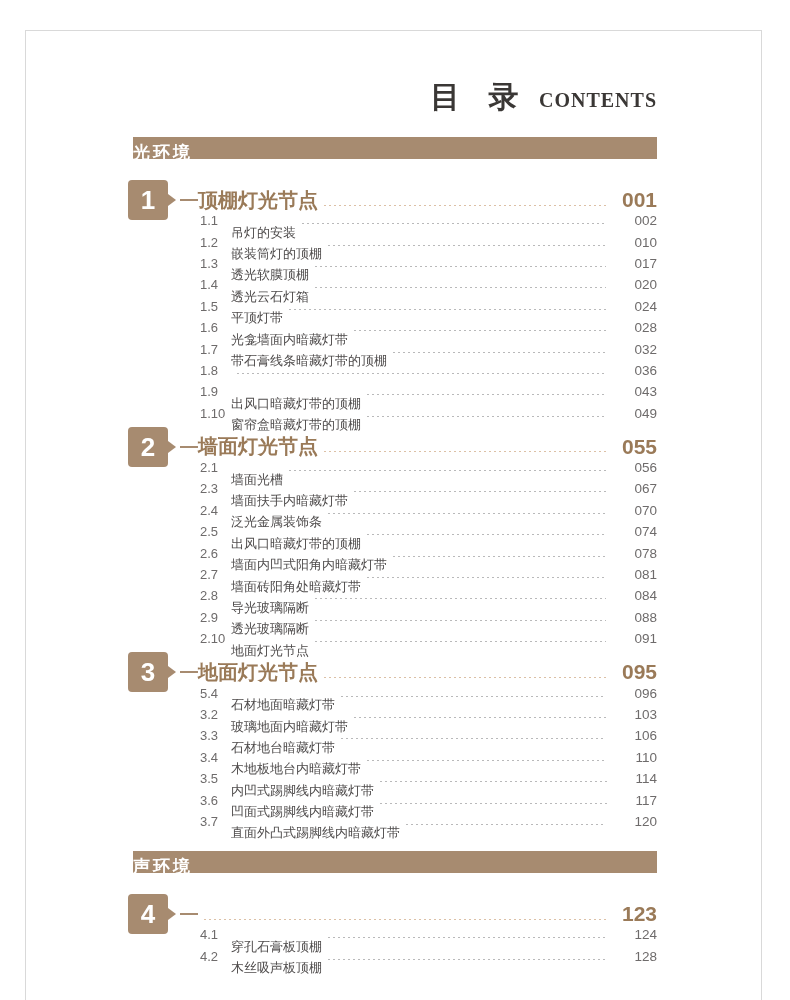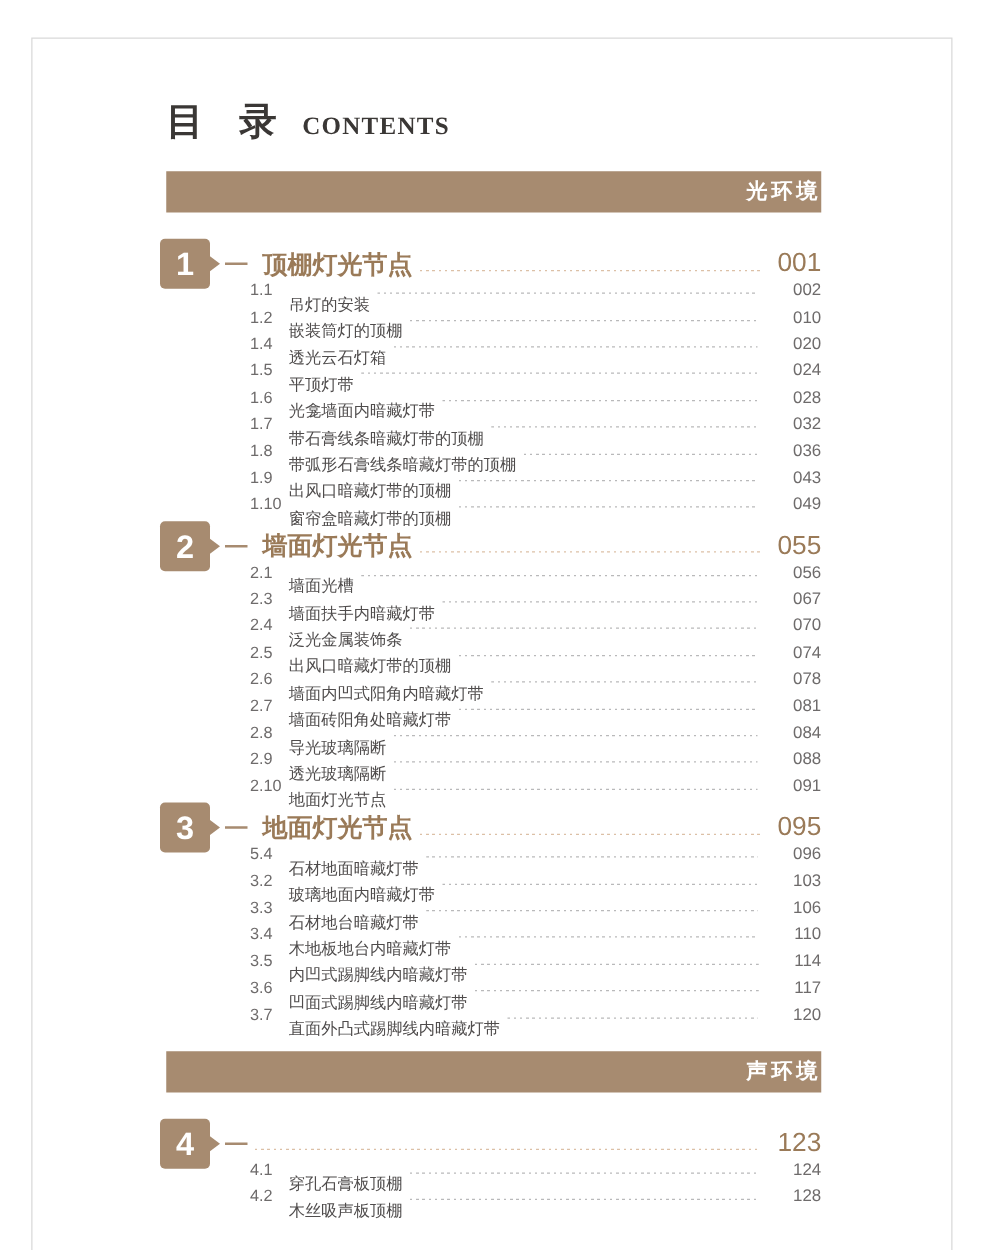--- a/index.html
+++ b/index.html
@@ -8,34 +8,34 @@
     font-family:"Liberation Sans","DejaVu Sans",sans-serif;
     -webkit-font-smoothing:antialiased;
   }
   .page{
     position:absolute;left:25px;top:30px;width:737px;height:1100px;
     background:#ffffff;border:1px solid #d9d9d9;box-sizing:border-box;
   }
   .content{margin:0 80px 0 107px;width:524px;}
 
   
-  .doc-title{margin-top:46px;text-align:left;white-space:nowrap;}
+  .doc-title{margin-top:46px;text-align:right;white-space:nowrap;}
   .doc-title .cn{
     font-size:30px;font-weight:bold;color:#3a3735;letter-spacing:10px;
   }
   .doc-title .en{
     font-family:"Liberation Serif","DejaVu Serif",serif;
     font-size:20px;font-weight:bold;color:#3a3735;letter-spacing:1px;
     margin-left:6px;
   }
 
   
   .band{
-    margin-top:19px;margin-bottom:20px;height:33px;line-height:31px;
-    background:var(--brand,#a78b70);color:#ffffff;text-align:right;
+    margin-top:19px;margin-bottom:20px;height:22px;line-height:31px;
+    background:var(--brand,#a78b70);color:#ffffff;text-align:left;
     font-size:17px;font-weight:bold;letter-spacing:3px;
   }
 
   
   .chapter{margin-top:2px;}
   .band + .chapter{margin-top:20px;}
   .chapter-header{display:flex;align-items:center;height:42px;}
   .badge{
     position:relative;width:40px;height:40px;margin-left:-5px;flex:0 0 auto;
     background:var(--brand,#a78b70);border-radius:4px;
@@ -44,25 +44,25 @@
   .badge .num{color:#ffffff;font-size:26px;font-weight:bold;line-height:1;}
   .badge::after{
     content:"";position:absolute;left:100%;top:50%;margin-top:-6px;
     border:6px solid transparent;border-left:8px solid var(--brand,#a78b70);
   }
   .connector{
     width:18px;height:2px;background:var(--brand,#a78b70);
     margin-left:12px;flex:0 0 auto;
   }
   .chapter-title{
-    margin-left:12px;font-size:20px;font-weight:bold;white-space:nowrap;
+    font-size:20px;font-weight:bold;white-space:nowrap;
     color:var(--chapterText,#9a7a58);flex:0 0 auto;
   }
   .chapter-page{
-    margin-left:8px;font-size:21px;font-weight:normal;
+    margin-left:8px;font-size:21px;font-weight:bold;
     color:var(--chapterText,#9a7a58);flex:0 0 auto;
   }
   .leader{
     flex:1 1 auto;height:1px;margin:0 6px;transform:translateY(4px);
     background:repeating-linear-gradient(90deg,var(--leaderGray,#b9b9ba) 0 2px,transparent 2px 5px);
   }
   .chapter-header .leader{
     background:repeating-linear-gradient(90deg,var(--leaderBrown,#dcc0a6) 0 2px,transparent 2px 5px);
     transform:translateY(5px);
   }
@@ -105,20 +105,26 @@
             <span class="leader"></span>
             <span class="rp">002</span>
           </div>
         <div class="row">
             <span class="rn">1.2</span>
             <span class="rt">嵌装筒灯的顶棚</span>
             <span class="leader"></span>
             <span class="rp">010</span>
           </div>
         <div class="row">
+            <span class="rn">1.3</span>
+            <span class="rt">透光软膜顶棚</span>
+            <span class="leader"></span>
+            <span class="rp">017</span>
+          </div>
+        <div class="row">
             <span class="rn">1.4</span>
             <span class="rt">透光云石灯箱</span>
             <span class="leader"></span>
             <span class="rp">020</span>
           </div>
         <div class="row">
             <span class="rn">1.5</span>
             <span class="rt">平顶灯带</span>
             <span class="leader"></span>
             <span class="rp">024</span>
@@ -130,21 +136,20 @@
             <span class="rp">028</span>
           </div>
         <div class="row">
             <span class="rn">1.7</span>
             <span class="rt">带石膏线条暗藏灯带的顶棚</span>
             <span class="leader"></span>
             <span class="rp">032</span>
           </div>
         <div class="row">
             <span class="rn">1.8</span>
-            <span class="rt">带弧形石膏线条暗藏灯带的顶棚</span>
             <span class="leader"></span>
             <span class="rp">036</span>
           </div>
         <div class="row">
             <span class="rn">1.9</span>
             <span class="rt">出风口暗藏灯带的顶棚</span>
             <span class="leader"></span>
             <span class="rp">043</span>
           </div>
         <div class="row">

